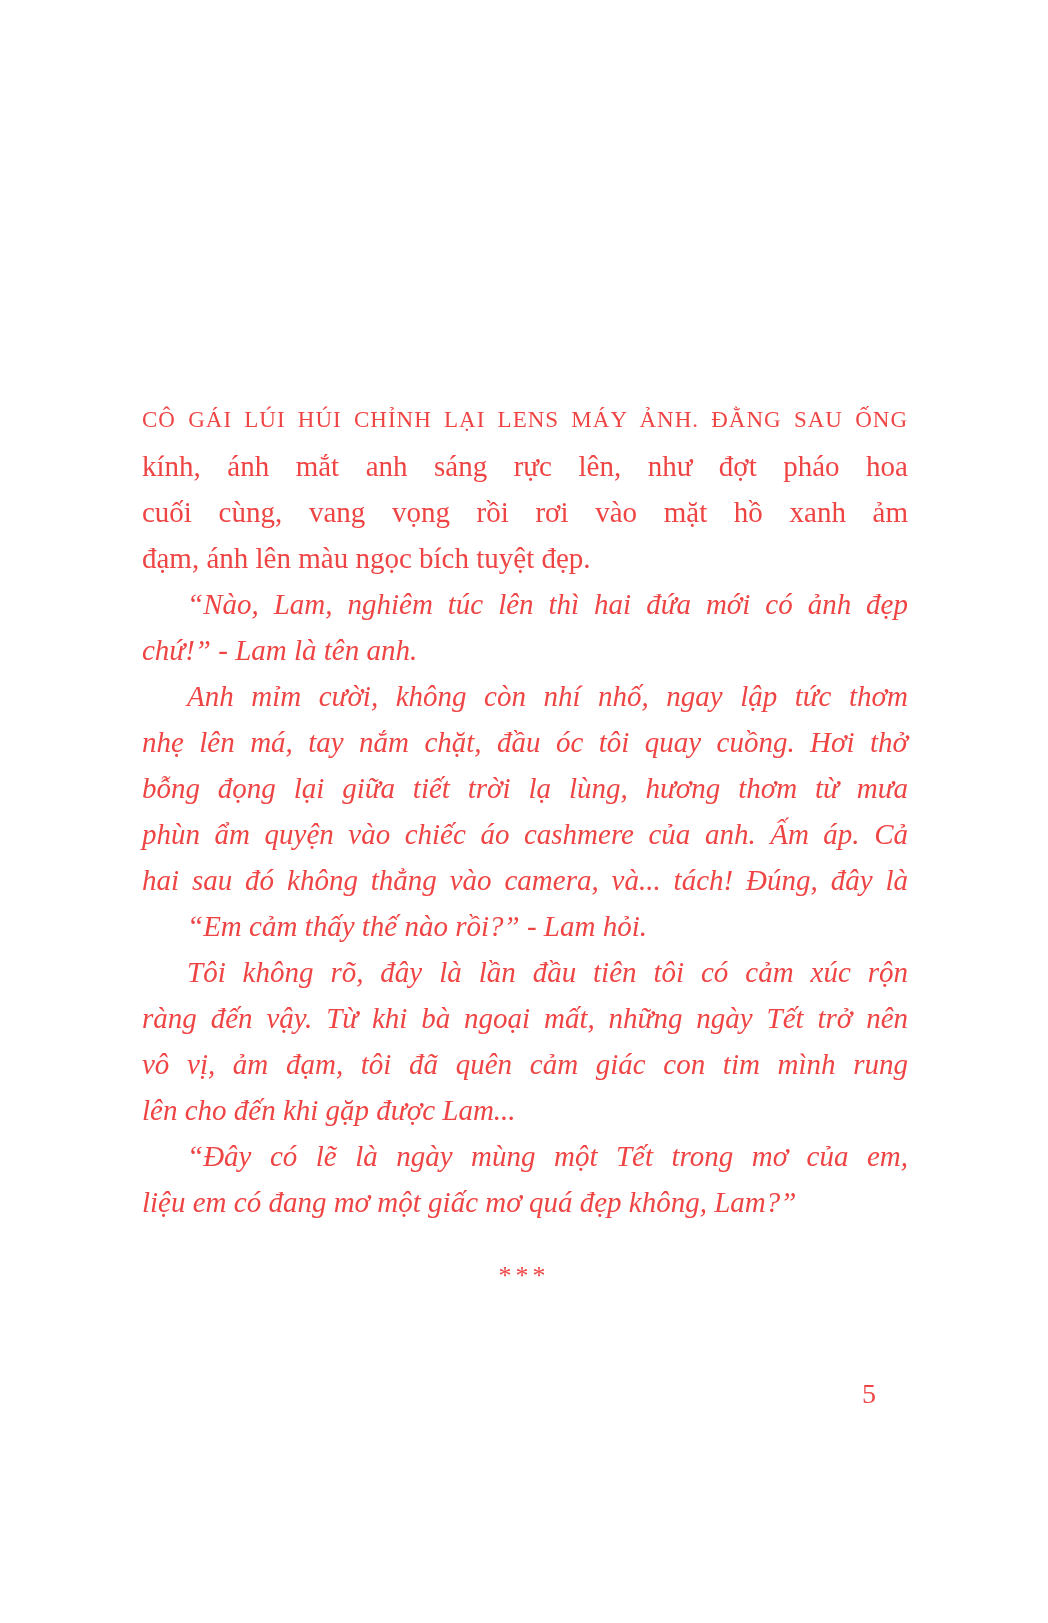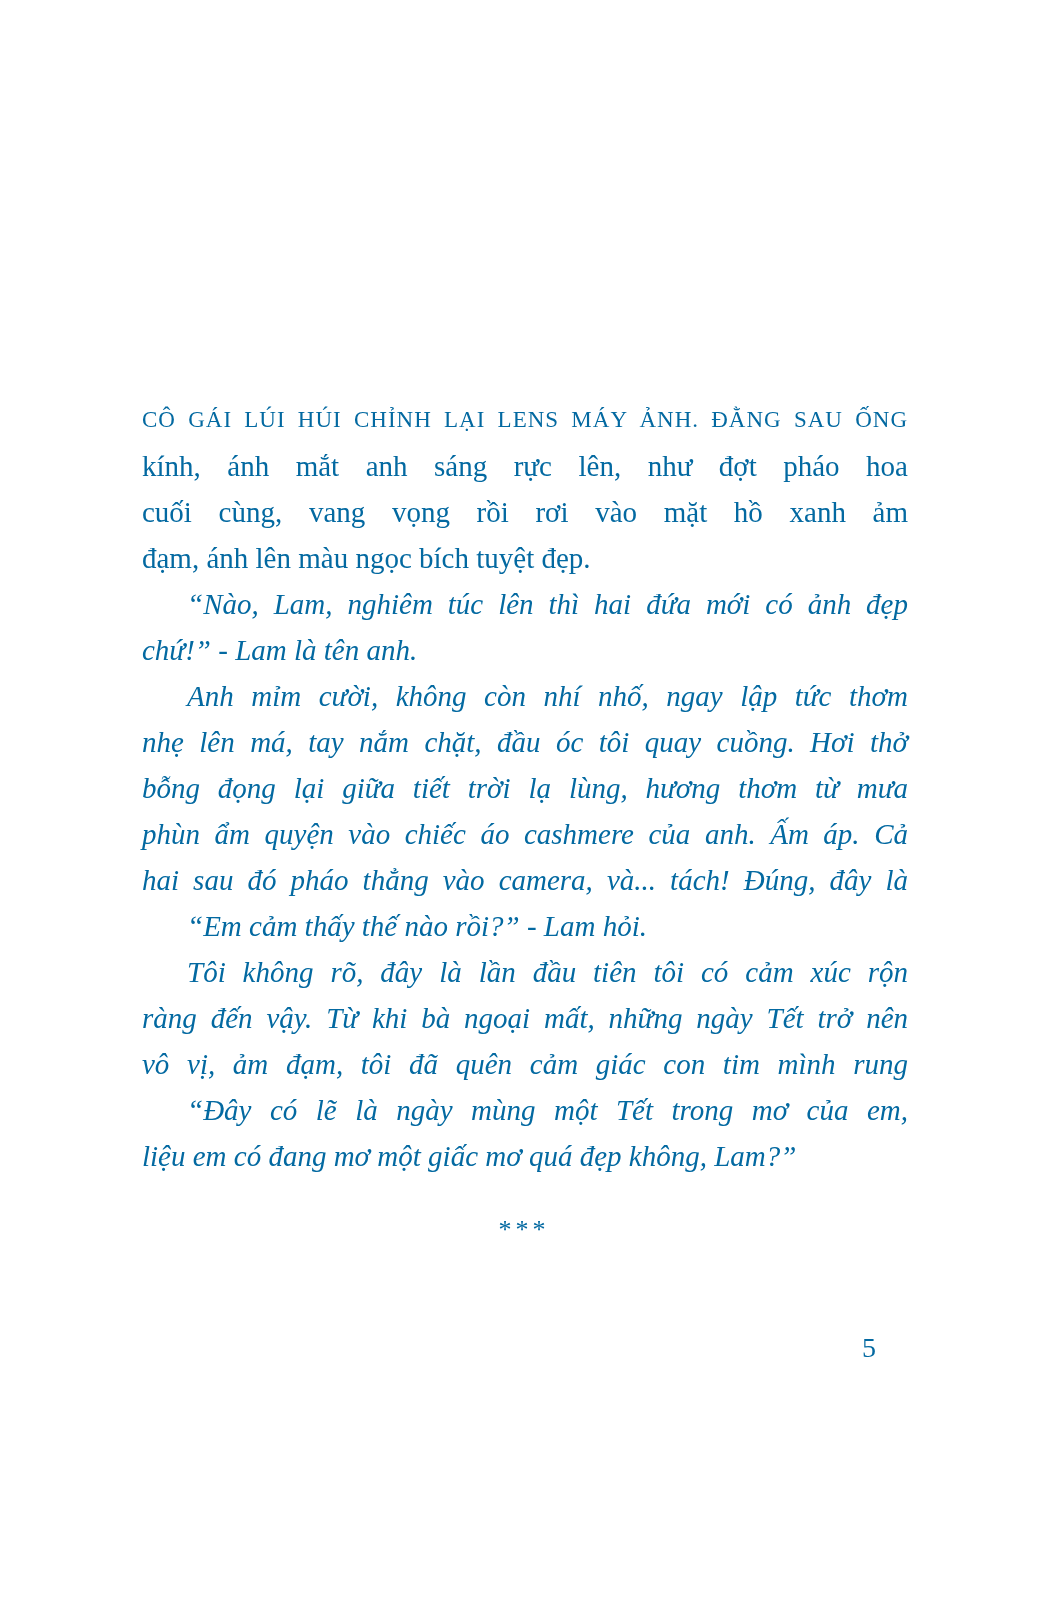--- a/index.html
+++ b/index.html
@@ -5,21 +5,21 @@
   html, body {
     margin: 0;
     padding: 0;
     background: #ffffff;
   }
   .page {
     position: relative;
     width: 1048px;
     height: 1623px;
     background: #ffffff;
-    color: #0369a1;
+    color: #ef4444;
     overflow: hidden;
     font-family: "Liberation Serif", serif;
   }
   .text-block {
     padding: 397px 140px 0 142px;
   }
   .line {
     font-size: 29px;
     line-height: 46px;
     text-align: justify;
@@ -64,25 +64,26 @@
     <div class="line caps j">CÔ GÁI LÚI HÚI CHỈNH LẠI LENS MÁY ẢNH. ĐẰNG SAU ỐNG</div>
     <div class="line j">kính, ánh mắt anh sáng rực lên, như đợt pháo hoa</div>
     <div class="line j">cuối cùng, vang vọng rồi rơi vào mặt hồ xanh ảm</div>
     <div class="line">đạm, ánh lên màu ngọc bích tuyệt đẹp.</div>
     <div class="line it ind j">“Nào, Lam, nghiêm túc lên thì hai đứa mới có ảnh đẹp</div>
     <div class="line it">chứ!” - Lam là tên anh.</div>
     <div class="line it ind j">Anh mỉm cười, không còn nhí nhố, ngay lập tức thơm</div>
     <div class="line it j">nhẹ lên má, tay nắm chặt, đầu óc tôi quay cuồng. Hơi thở</div>
     <div class="line it j">bỗng đọng lại giữa tiết trời lạ lùng, hương thơm từ mưa</div>
     <div class="line it j">phùn ẩm quyện vào chiếc áo cashmere của anh. Ấm áp. Cả</div>
-    <div class="line it j">hai sau đó pháo thẳng vào camera, và... tách! Đúng, đây là</div>
+    <div class="line it j">hai sau đó không thẳng vào camera, và... tách! Đúng, đây là</div>
     <div class="line it ind">“Em cảm thấy thế nào rồi?” - Lam hỏi.</div>
     <div class="line it ind j">Tôi không rõ, đây là lần đầu tiên tôi có cảm xúc rộn</div>
     <div class="line it j">ràng đến vậy. Từ khi bà ngoại mất, những ngày Tết trở nên</div>
     <div class="line it j">vô vị, ảm đạm, tôi đã quên cảm giác con tim mình rung</div>
+    <div class="line it">lên cho đến khi gặp được Lam...</div>
     <div class="line it ind j">“Đây có lẽ là ngày mùng một Tết trong mơ của em,</div>
     <div class="line it">liệu em có đang mơ một giấc mơ quá đẹp không, Lam?”</div>
   </div>
 
   <div class="separator">***</div>
 
   <div class="page-number">5</div>
 </div>
 
 </body></html>

